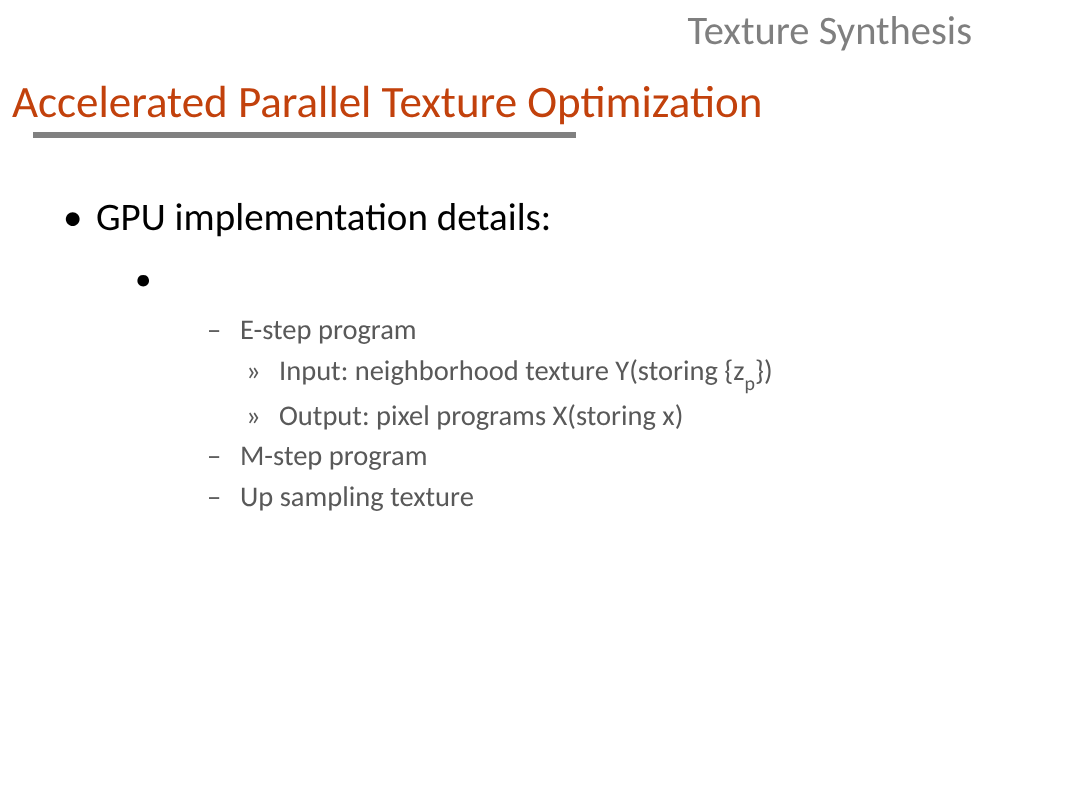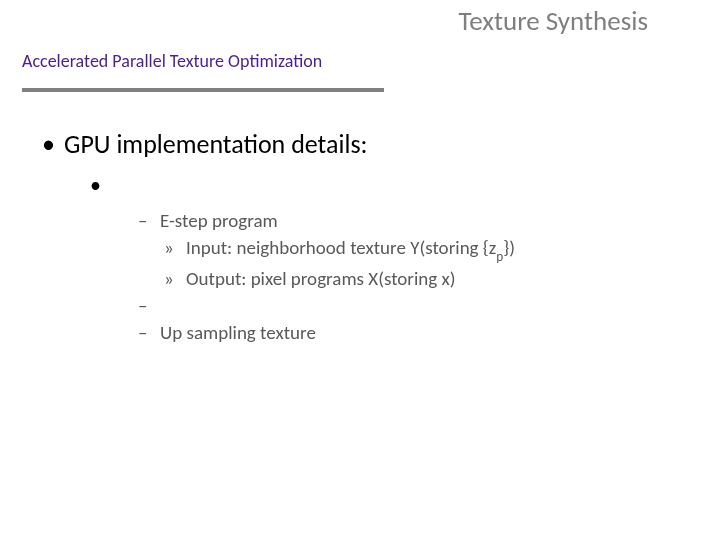--- a/index.html
+++ b/index.html
@@ -21,23 +21,23 @@
     position: absolute;
     top: 4px;
     right: 12px;
     font-size: 27px;
     color: #7f7f7f;
     font-weight: 400;
   }
   .title {
     position: absolute;
     top: 50px;
-    left: 22px;
-    font-size: 18px;
-    color: #4c1d95;
+    left: 8px;
+    font-size: 30px;
+    color: #c2410c;
     font-weight: 400;
   }
   .title-rule {
     position: absolute;
     top: 88px;
     left: 22px;
     width: 362px;
     height: 4px;
     background: #808080;
   }
@@ -110,20 +110,21 @@
       </span>
     </div>
 
     <div class="b4">
       <span class="bullet">»</span>
       <span>Output: pixel programs X(storing x)</span>
     </div>
 
     <div class="b3">
       <span class="bullet">–</span>
+      <span>M-step program</span>
     </div>
 
     <div class="b3">
       <span class="bullet">–</span>
       <span>Up sampling texture</span>
     </div>
 
   </div>
 </div>
 

